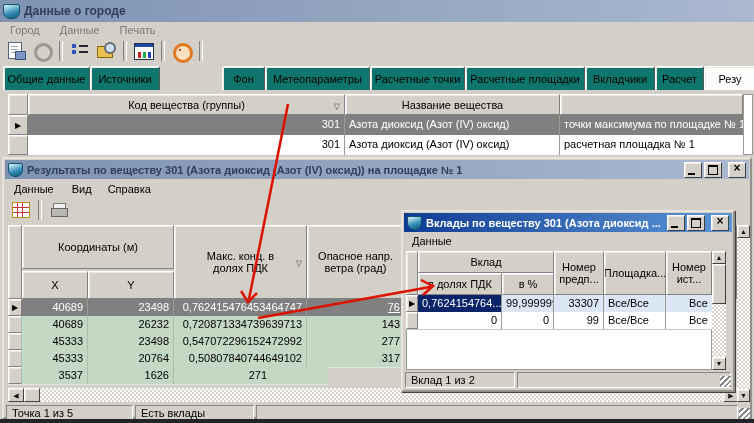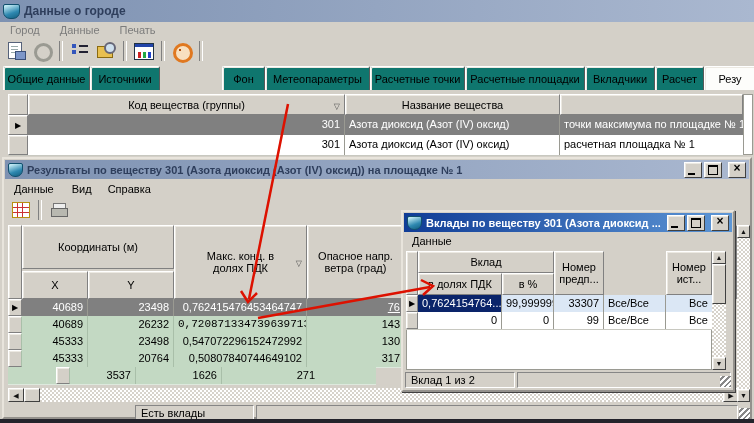--- a/index.html
+++ b/index.html
@@ -220,53 +220,56 @@
       <span class="c selcell mark" style="width:14px;"></span>
       <span class="c c-num" style="width:66px;">40689</span>
       <span class="c c-num" style="width:86px;">23498</span>
       <span class="c c-num" style="width:133px;">0,762415476453464747</span>
       <span class="c c-num" style="width:97px;border-right:none;text-decoration:underline;">76</span>
     </div>
     <div class="row r-green" style="left:4px;top:157px;width:396px;height:17px;line-height:16px;">
       <span class="c selcell" style="width:14px;"></span>
       <span class="c c-num" style="width:66px;">40689</span>
       <span class="c c-num" style="width:86px;">26232</span>
-      <span class="c c-num" style="width:133px;font-family:Liberation Mono, monospace;">0,720871334739639713</span>
+      <span class="c c-num" style="width:133px;">0,720871334739639713</span>
       <span class="c c-num" style="width:97px;border-right:none;">143</span>
     </div>
     <div class="row r-green" style="left:4px;top:174px;width:396px;height:17px;line-height:16px;">
       <span class="c selcell" style="width:14px;"></span>
       <span class="c c-num" style="width:66px;">45333</span>
       <span class="c c-num" style="width:86px;">23498</span>
       <span class="c c-num" style="width:133px;">0,547072296152472992</span>
-      <span class="c c-num" style="width:97px;border-right:none;">130</span>
+      <span class="c c-num" style="width:97px;border-right:none;">277</span>
     </div>
     <div class="row r-green" style="left:4px;top:191px;width:396px;height:17px;line-height:16px;">
       <span class="c selcell" style="width:14px;"></span>
       <span class="c c-num" style="width:66px;">45333</span>
       <span class="c c-num" style="width:86px;">20764</span>
       <span class="c c-num" style="width:133px;">0,50807840744649102</span>
       <span class="c c-num" style="width:97px;border-right:none;">317</span>
     </div>
-    <div class="row r-green" style="left:4px;top:208px;width:320px;height:17px;line-height:16px;padding-left:48px;">
+    <div class="row r-green" style="left:4px;top:208px;width:320px;height:17px;line-height:16px;">
       <span class="c selcell" style="width:14px;"></span>
       <span class="c c-num" style="width:66px;">3537</span>
       <span class="c c-num" style="width:86px;">1626</span>
       <span class="c c-num" style="width:97px;border-right:none;">271</span>
     </div>
 
     <div class="g track" style="left:4px;top:229px;width:731px;height:14px;"></div>
     <div class="g sbtn ar ar-l" style="left:4px;top:229px;width:16px;height:14px;"></div>
     <div class="g sbtn" style="left:20px;top:229px;width:16px;height:14px;"></div>
     <div class="g sbtn ar ar-r" style="left:719px;top:229px;width:16px;height:14px;"></div>
 
     <div class="g track" style="left:733px;top:66px;width:13px;height:177px;"></div>
     <div class="g sbtn ar ar-u" style="left:733px;top:66px;width:13px;height:13px;"></div>
     <div class="g sbtn ar ar-d" style="left:733px;top:230px;width:13px;height:13px;"></div>
 
+    <div class="g panel" style="left:2px;top:246px;width:127px;height:15px;">
+      <span>Точка 1 из 5</span>
+    </div>
     <div class="g panel" style="left:131px;top:246px;width:119px;height:15px;">
       <span>Есть вклады</span>
     </div>
     <div class="g panel" style="left:252px;top:246px;width:482px;height:15px;"></div>
     <div class="g grip" style="left:735px;top:249px;width:11px;height:11px;"></div>
   </div>
 
   <div class="g window" style="left:401px;top:210px;width:334px;height:182px;box-shadow:1px 1px 0 #404040;">
     <div class="g titlebar tb-active" style="left:1px;top:1px;width:328px;height:19px;">
       <span class="appicon" style="width:13px;height:12px;"></span>
@@ -289,20 +292,23 @@
       <span>Вклад</span>
     </div>
     <div class="g hdr" style="left:15px;top:61px;width:84px;height:22px;">
       <span>в долях ПДК</span>
     </div>
     <div class="g hdr" style="left:99px;top:61px;width:52px;height:22px;">
       <span>в %</span>
     </div>
     <div class="g hdr" style="left:151px;top:39px;width:50px;height:44px;">
       <span>Номер предп...</span>
+    </div>
+    <div class="g hdr" style="left:201px;top:39px;width:62px;height:44px;">
+      <span>Площадка...</span>
     </div>
     <div class="g hdr" style="left:263px;top:39px;width:46px;height:44px;">
       <span>Номер ист...</span>
     </div>
 
     <div class="g" style="left:3px;top:83px;width:306px;height:75px;background:#fff;border:1px solid #9a9a92;border-top:none;"></div>
 
     <div class="row" style="left:3px;top:83px;width:306px;height:17px;line-height:16px;background:#dbe7f5;">
       <span class="c selcell mark" style="width:12px;"></span>
       <span class="c" style="width:84px;background:#0a246a;color:#fff;">0,7624154764...</span>

